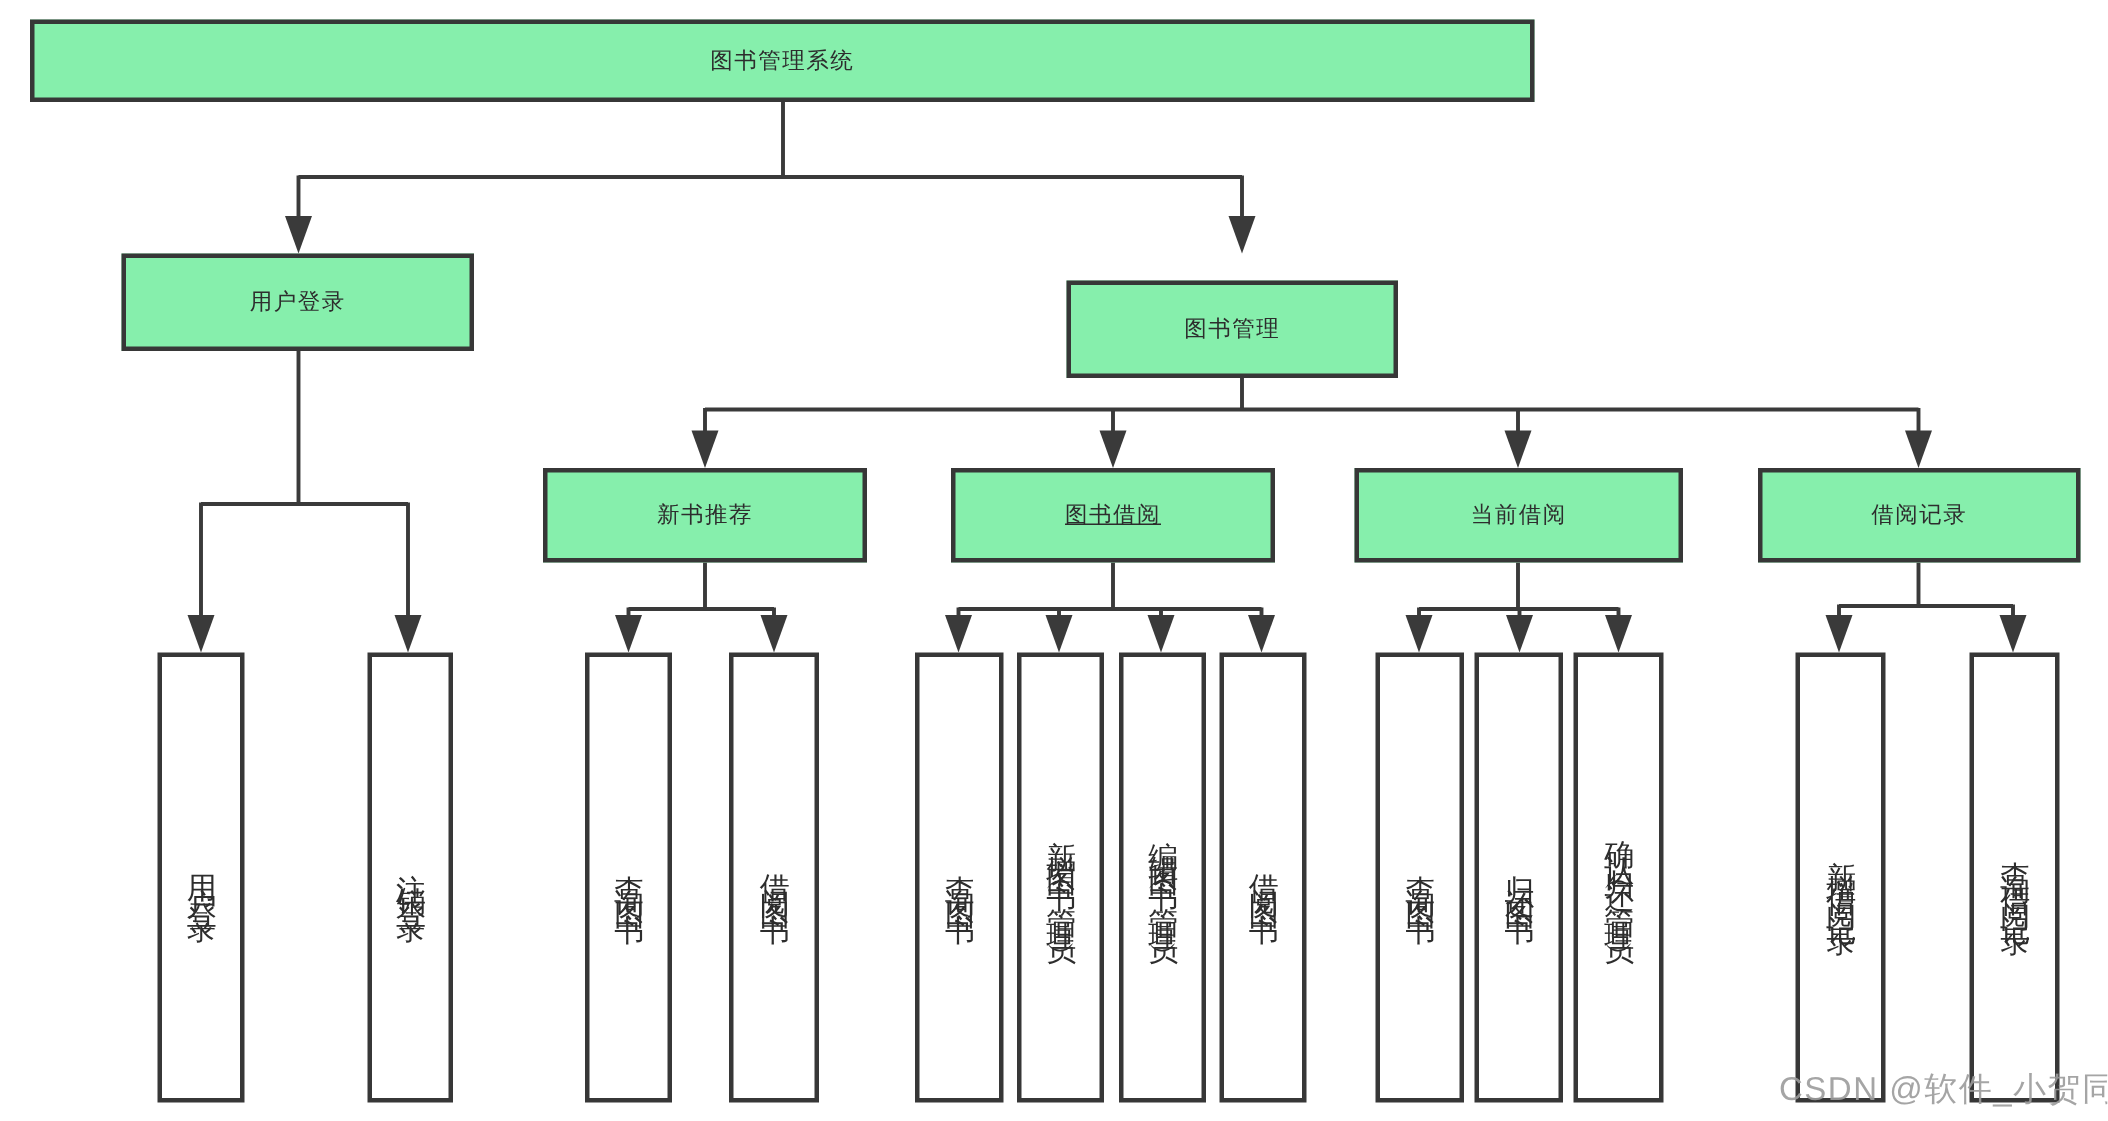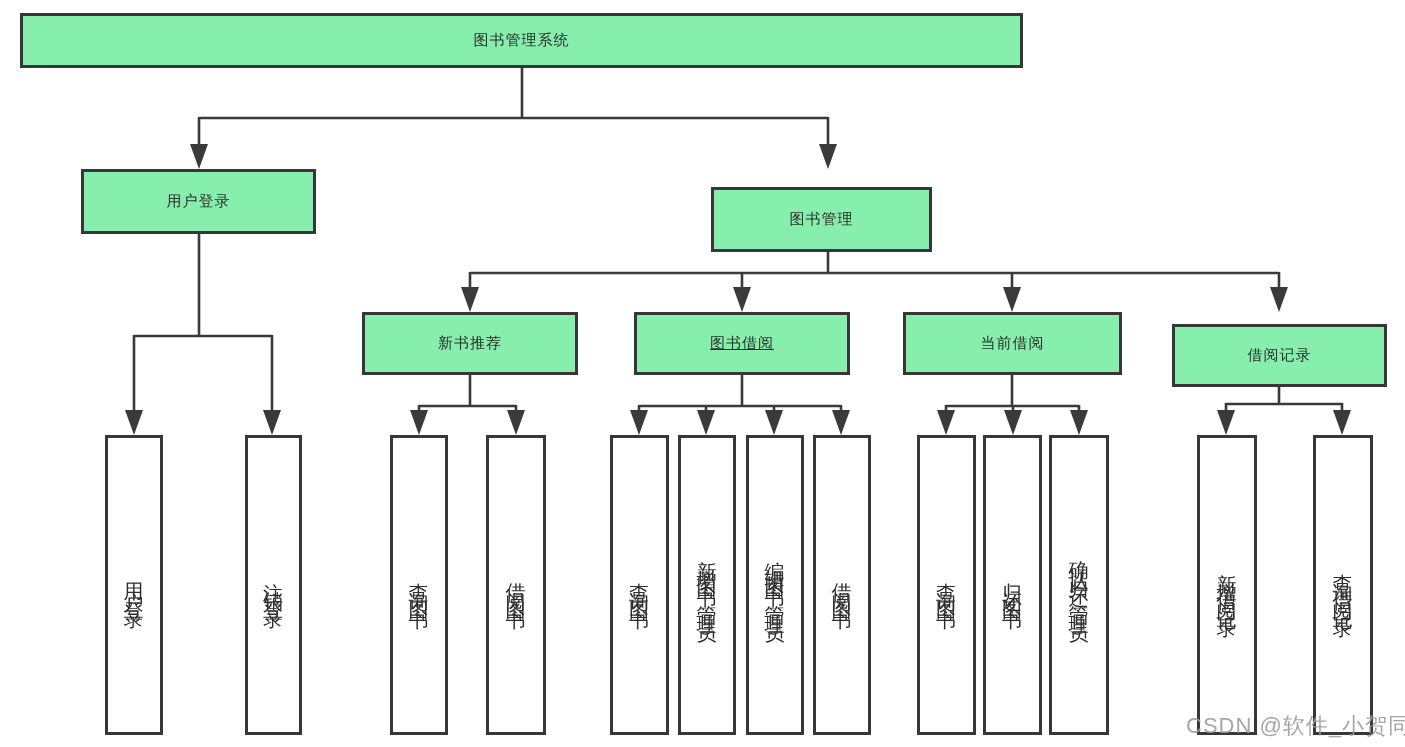--- a/index.html
+++ b/index.html
@@ -55,21 +55,21 @@
     white-space: nowrap;
   }
 
   
   .n-root        { left: 20px;   top: 13px;  width: 1003px; height: 55px; }
   .n-user-login  { left: 81px;   top: 169px; width: 235px;  height: 65px; }
   .n-book-mgmt   { left: 711px;  top: 169px; width: 221px;  height: 65px; margin-top: 18px; }
   .n-new-rec     { left: 362px;  top: 312px; width: 216px;  height: 63px; }
   .n-borrow      { left: 634px;  top: 312px; width: 216px;  height: 63px; text-decoration: underline; }
   .n-current     { left: 903px;  top: 312px; width: 219px;  height: 63px; text-align: right; }
-  .n-record      { left: 1172px; top: 312px; width: 215px;  height: 63px; margin-top: 12px; }
+  .n-record      { left: 1172px; top: 312px; width: 215px;  height: 63px; }
 
   .l-user-login  { left: 105px;  width: 58px; }
   .l-logout      { left: 245px;  width: 57px; }
   .l-query-a     { left: 390px;  width: 58px; }
   .l-borrow-a    { left: 486px;  width: 60px; }
   .l-query-b     { left: 610px;  width: 59px; }
   .l-add-book    { left: 678px;  width: 58px; }
   .l-edit-book   { left: 746px;  width: 58px; }
   .l-borrow-b    { left: 813px;  width: 58px; }
   .l-query-c     { left: 917px;  width: 59px; }

